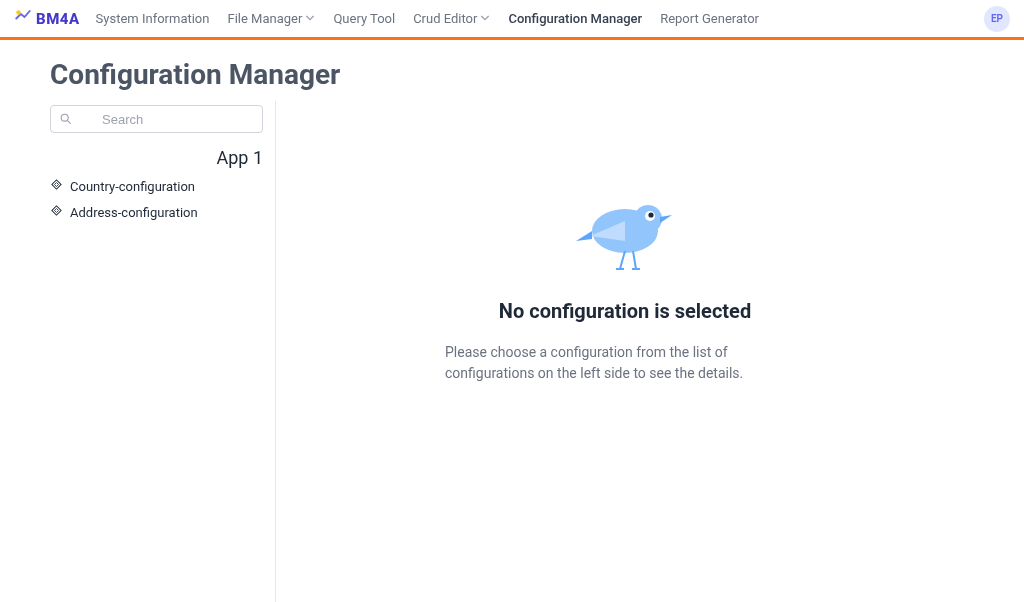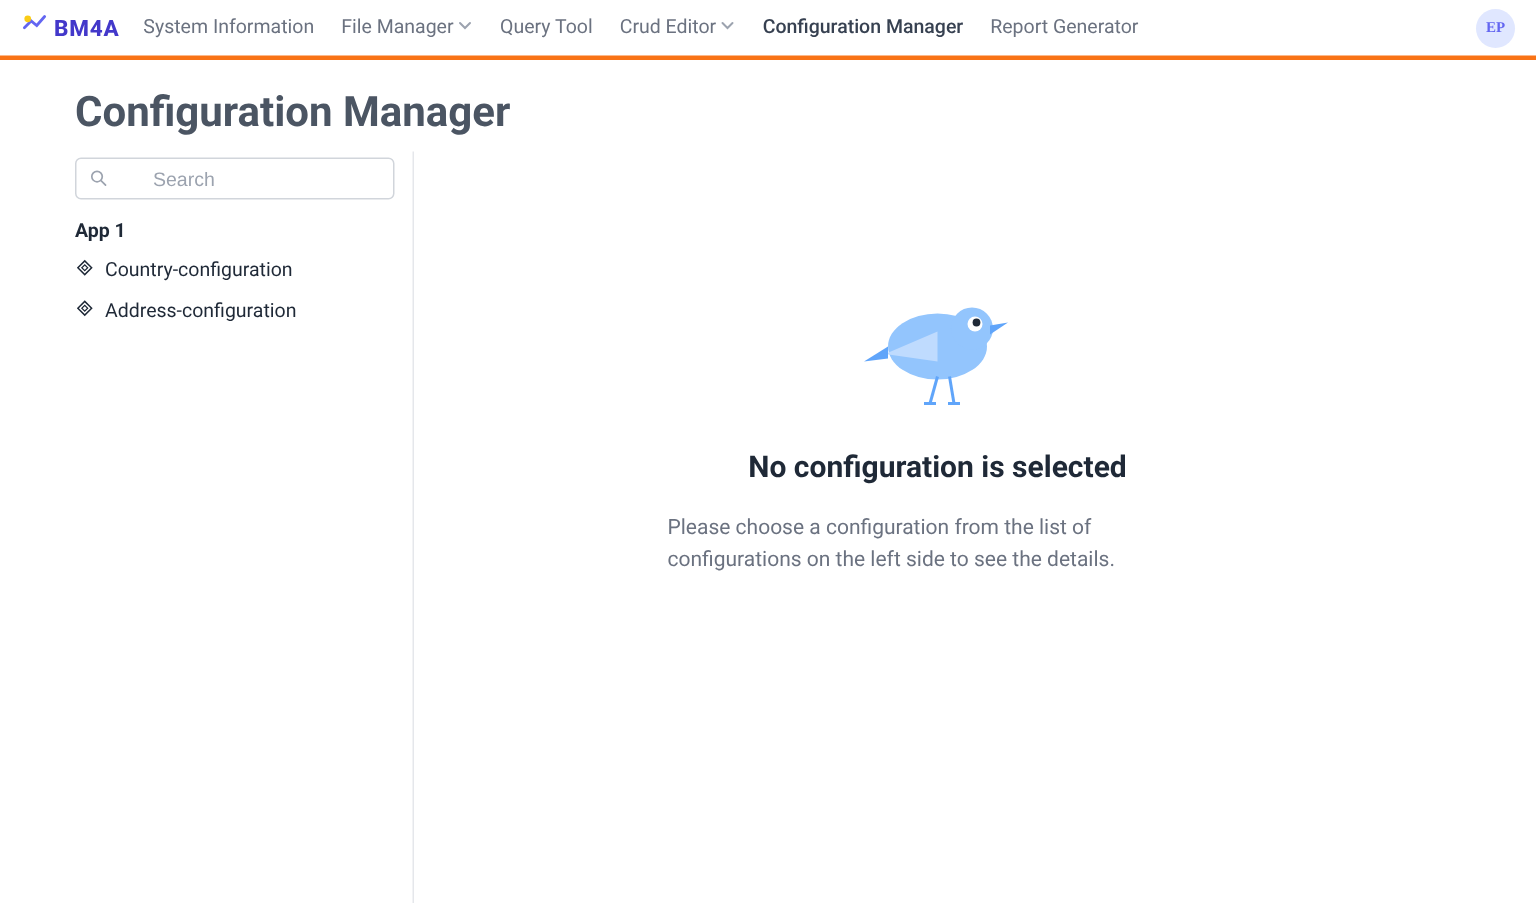--- a/index.html
+++ b/index.html
@@ -55,21 +55,20 @@
     height: 26px;
     border-radius: 50%;
     background: #e0e7ff;
     color: #6366f1;
     font-size: 10px;
     font-weight: 600;
     display: flex;
     align-items: center;
     justify-content: center;
     cursor: pointer;
-    font-family: Liberation Serif, serif;
   }
   
   .page-heading {
     padding: 18px 50px 10px 50px;
   }
   .page-heading h1 {
     font-size: 28px;
     font-weight: 700;
     color: #4b5563;
   }
@@ -99,24 +98,25 @@
     border: none;
     outline: none;
     font-size: 13px;
     color: #374151;
     width: 100%;
     background: transparent;
     margin-left: 24px;
   }
   .search-box input::placeholder { color: #9ca3af; }
   .group-label {
-    font-size: 13px;
-    font-weight: 700;
+    font-size: 18px;
+    font-weight: 400;
     color: #1f2937;
     margin-bottom: 8px;
+    text-align: right;
   }
   .config-list {
     list-style: none;
     display: flex;
     flex-direction: column;
     gap: 6px;
   }
   .config-item {
     display: flex;
     align-items: center;

